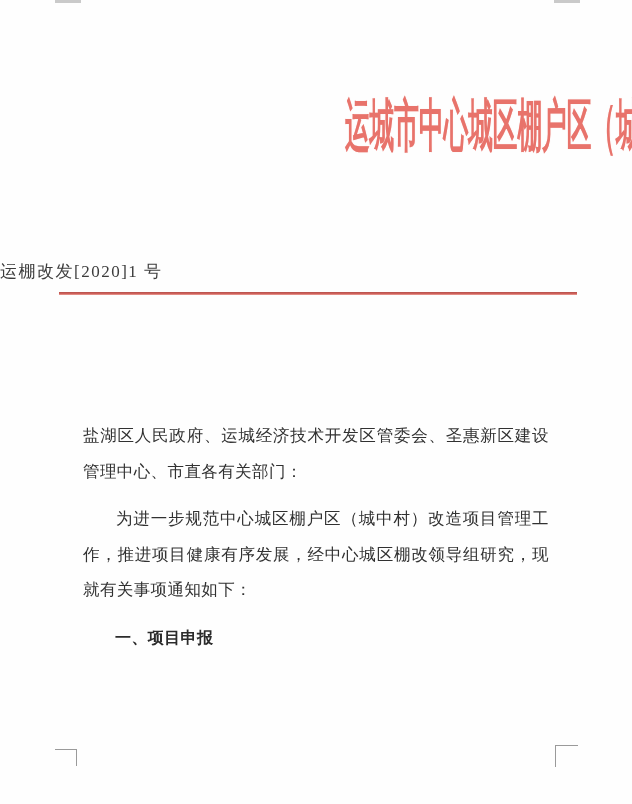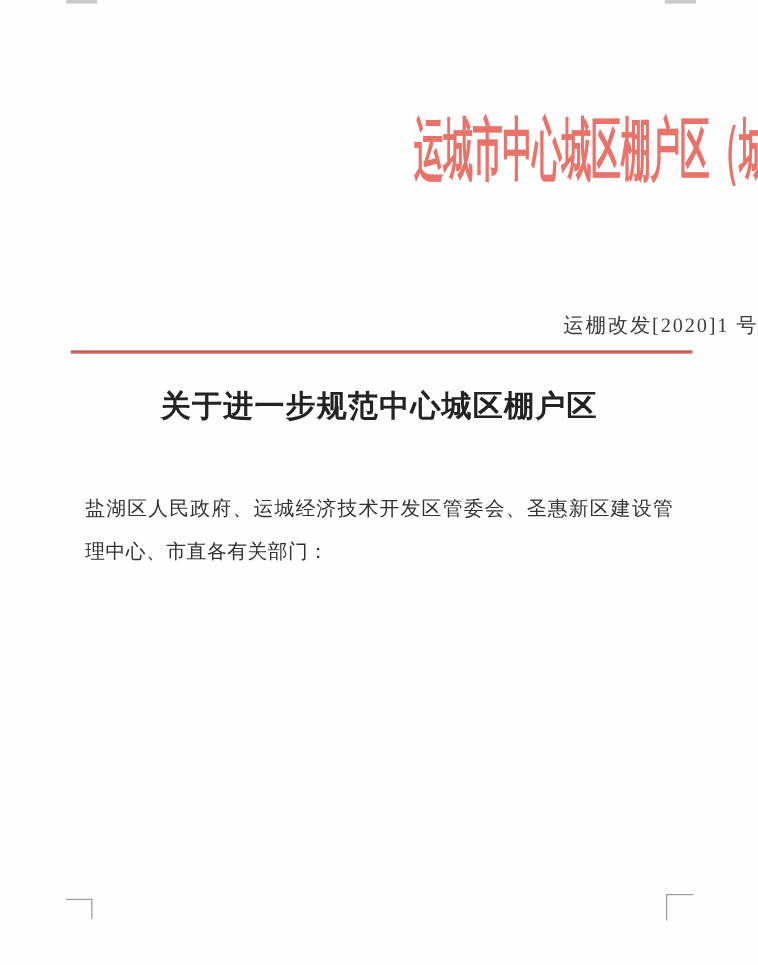--- a/index.html
+++ b/index.html
@@ -49,21 +49,21 @@
     transform-origin: center top;
     text-shadow: 0 0 1px rgba(232,115,107,0.45);
   }
 
   
   .doc-number {
     position: absolute;
     top: 260px;
     left: 0;
     width: 100%;
-    text-align: right;
+    text-align: left;
     font-size: 17px;
     letter-spacing: 1.5px;
     color: #3c3c3c;
   }
 
   
   .red-rule {
     position: absolute;
     top: 292px;
     left: 59px;
@@ -93,21 +93,21 @@
     left: 71px;
     width: 490px;
     font-size: 16.5px;
     line-height: 35.5px;
     letter-spacing: 0.4px;
     text-align: justify;
     text-justify: inter-character;
     color: #313131;
   }
   .body-text p {
-    margin: 0;
+    margin: 12px;
   }
   .body-text p.indent {
     text-indent: 2em;
   }
   .body-text p.heading {
     font-weight: bold;
     font-family: "Liberation Sans", "DejaVu Sans", sans-serif;
     font-size: 16px;
     color: #2b2b2b;
   }
@@ -143,23 +143,24 @@
 
   <div class="banner">
     <span class="banner-text">运城市中心城区棚户区（城中村）改造领导组文件</span>
   </div>
 
   <div class="doc-number">运棚改发[2020]1 号</div>
 
   <div class="red-rule"></div>
 
   <div class="doc-title">
-    <div>关于进一步规范中心城区棚户区</div>
   </div>
 
   <div class="body-text">
     <p>盐湖区人民政府、运城经济技术开发区管委会、圣惠新区建设管理中心、市直各有关部门：</p>
+    <p class="indent">为进一步规范中心城区棚户区（城中村）改造项目管理工作，推进项目健康有序发展，经中心城区棚改领导组研究，现就有关事项通知如下：</p>
+    <p class="indent heading">一、项目申报</p>
   </div>
 
   <div class="corner-mark bl"></div>
   <div class="corner-mark br"></div>
 
 </div>
 
 </body></html>

